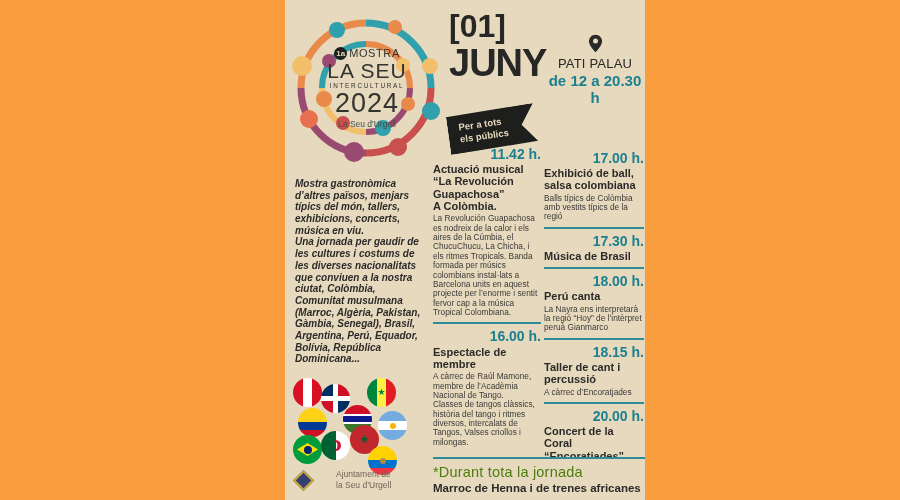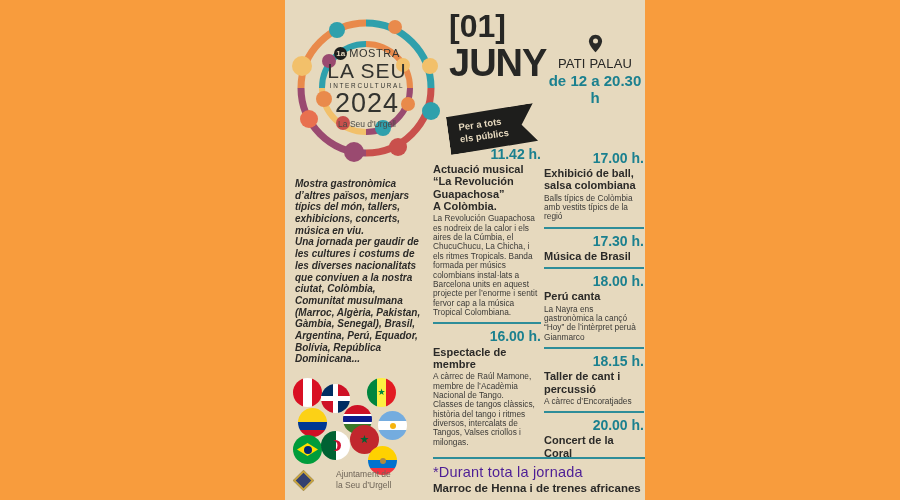--- a/index.html
+++ b/index.html
@@ -70,21 +70,21 @@
   .col-right { position:absolute; left:259px; top:150px; width:100px; height:307px; overflow:hidden; }
   .activities-title { font-size:18px; color:#58585A; letter-spacing:.5px; margin-bottom:6px; }
   .time { font-size:14px; line-height:1.15; font-weight:bold; color:#1B808F; margin-bottom:1px;text-align:right; }
   .stitle { font-size:11px; font-weight:bold; color:#2B2A28; line-height:1.12; margin-bottom:2px; white-space:pre-line; }
   .sbody { font-size:8.3px; color:#3B3A37; line-height:1.13; white-space:pre-line; }
   .divider { height:2px; background:#2E8D99; margin:5px 0 4px; }
 
   
   .footer { position:absolute; left:148px; top:457px; width:212px; }
   .footer-line { height:2px; background:#2E8D99; margin-bottom:5px; }
-  .f1 { font-size:14.5px; color:#4c1d95; letter-spacing:.2px; }
+  .f1 { font-size:14.5px; color:#4d7c0f; letter-spacing:.2px; }
   .f2 { font-size:11.5px; font-weight:bold; color:#2B2A28; margin-top:2px; }
 </style>
 </head>
 <body>
 
 <div class="stage">
   <div class="poster">
 
     <div class="logo-box">
       <svg width="152" height="168" viewBox="0 0 152 168">
@@ -218,21 +218,21 @@
       </section>
       <div class="divider"></div>
       <section>
         <div class="time">17.30 h.</div>
         <div class="stitle">Música de Brasil</div>
       </section>
       <div class="divider"></div>
       <section>
         <div class="time">18.00 h.</div>
         <div class="stitle">Perú canta</div>
-        <div class="sbody">La Nayra ens gastronòmica la cançó “Hoy” de l’intèrpret peruà Gianmarco</div>
+        <div class="sbody">La Nayra ens interpretarà la regió “Hoy” de l’intèrpret peruà Gianmarco</div>
       </section>
       <div class="divider"></div>
       <section>
         <div class="time">18.15 h.</div>
         <div class="stitle">Taller de cant i
 percussió</div>
         <div class="sbody">A càrrec d’Encoratjades</div>
       </section>
       <div class="divider"></div>
       <section>

